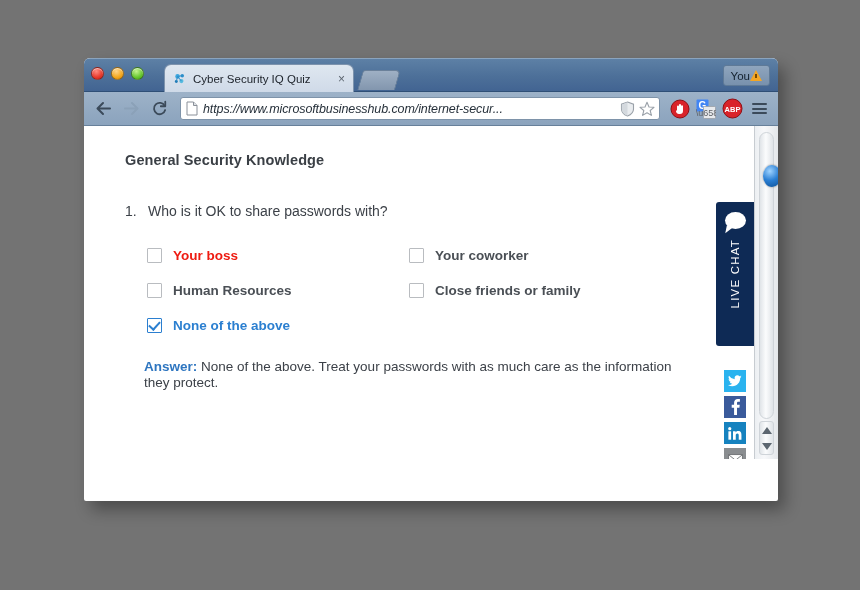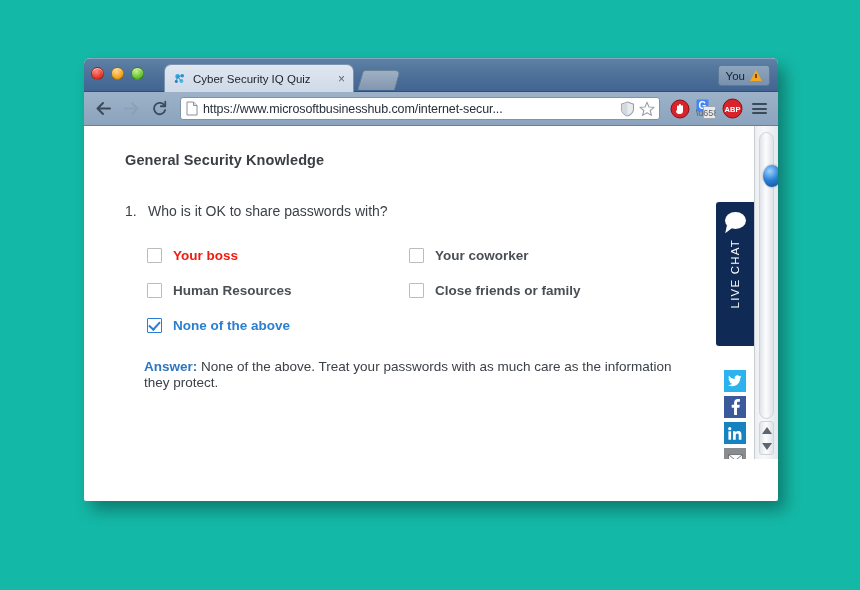--- a/index.html
+++ b/index.html
@@ -9,21 +9,21 @@
     height: 590px;
     background: #ffffff;
     font-family: "Liberation Sans", sans-serif;
     overflow: hidden;
   }
 
   #stage {
     position: relative;
     width: 860px;
     height: 590px;
-    background: #14b8a6;
+    background: #737373;
   }
 
   
   #browser-window {
     position: absolute;
     left: 84px;
     top: 58px;
     width: 694px;
     height: 443px;
     border-radius: 6px 6px 2px 2px;
@@ -97,21 +97,21 @@
     border-bottom: none;
     border-radius: 3px 5px 0 0;
     transform: skewX(-16deg);
   }
 
   #profile-chip {
     position: absolute;
     right: 8px; top: 7px;
     height: 21px;
     padding: 0 7px;
-    display: flex; align-items: center; gap: 5px;
+    display: flex; align-items: center; 
     background: linear-gradient(to bottom, #8fa5bd 0%, #7891ad 100%);
     border: 1px solid #5f7a97;
     border-radius: 3px;
   }
   #profile-label { font-size: 11.5px; color: #14222f; }
   .warn-tri {
     width: 0; height: 0;
     border-left: 6px solid transparent;
     border-right: 6px solid transparent;
     border-bottom: 11px solid #f5a623;
@@ -143,20 +143,21 @@
     flex: 1 1 auto;
     height: 23px;
     margin: 8px 4px;
     background: #ffffff;
     border: 1px solid #7e93a9;
     border-radius: 3px;
     display: flex;
     align-items: center;
     padding: 0 4px 0 5px;
     overflow: hidden;
+    font-style: italic;
   }
   #page-doc-icon { flex: 0 0 auto; margin-right: 5px; }
   #url-text {
     flex: 1 1 auto;
     font-size: 12.5px;
     color: #26303a;
     white-space: nowrap;
     overflow: hidden;
     font-family: "Liberation Sans", sans-serif;
     letter-spacing: -0.1px;

